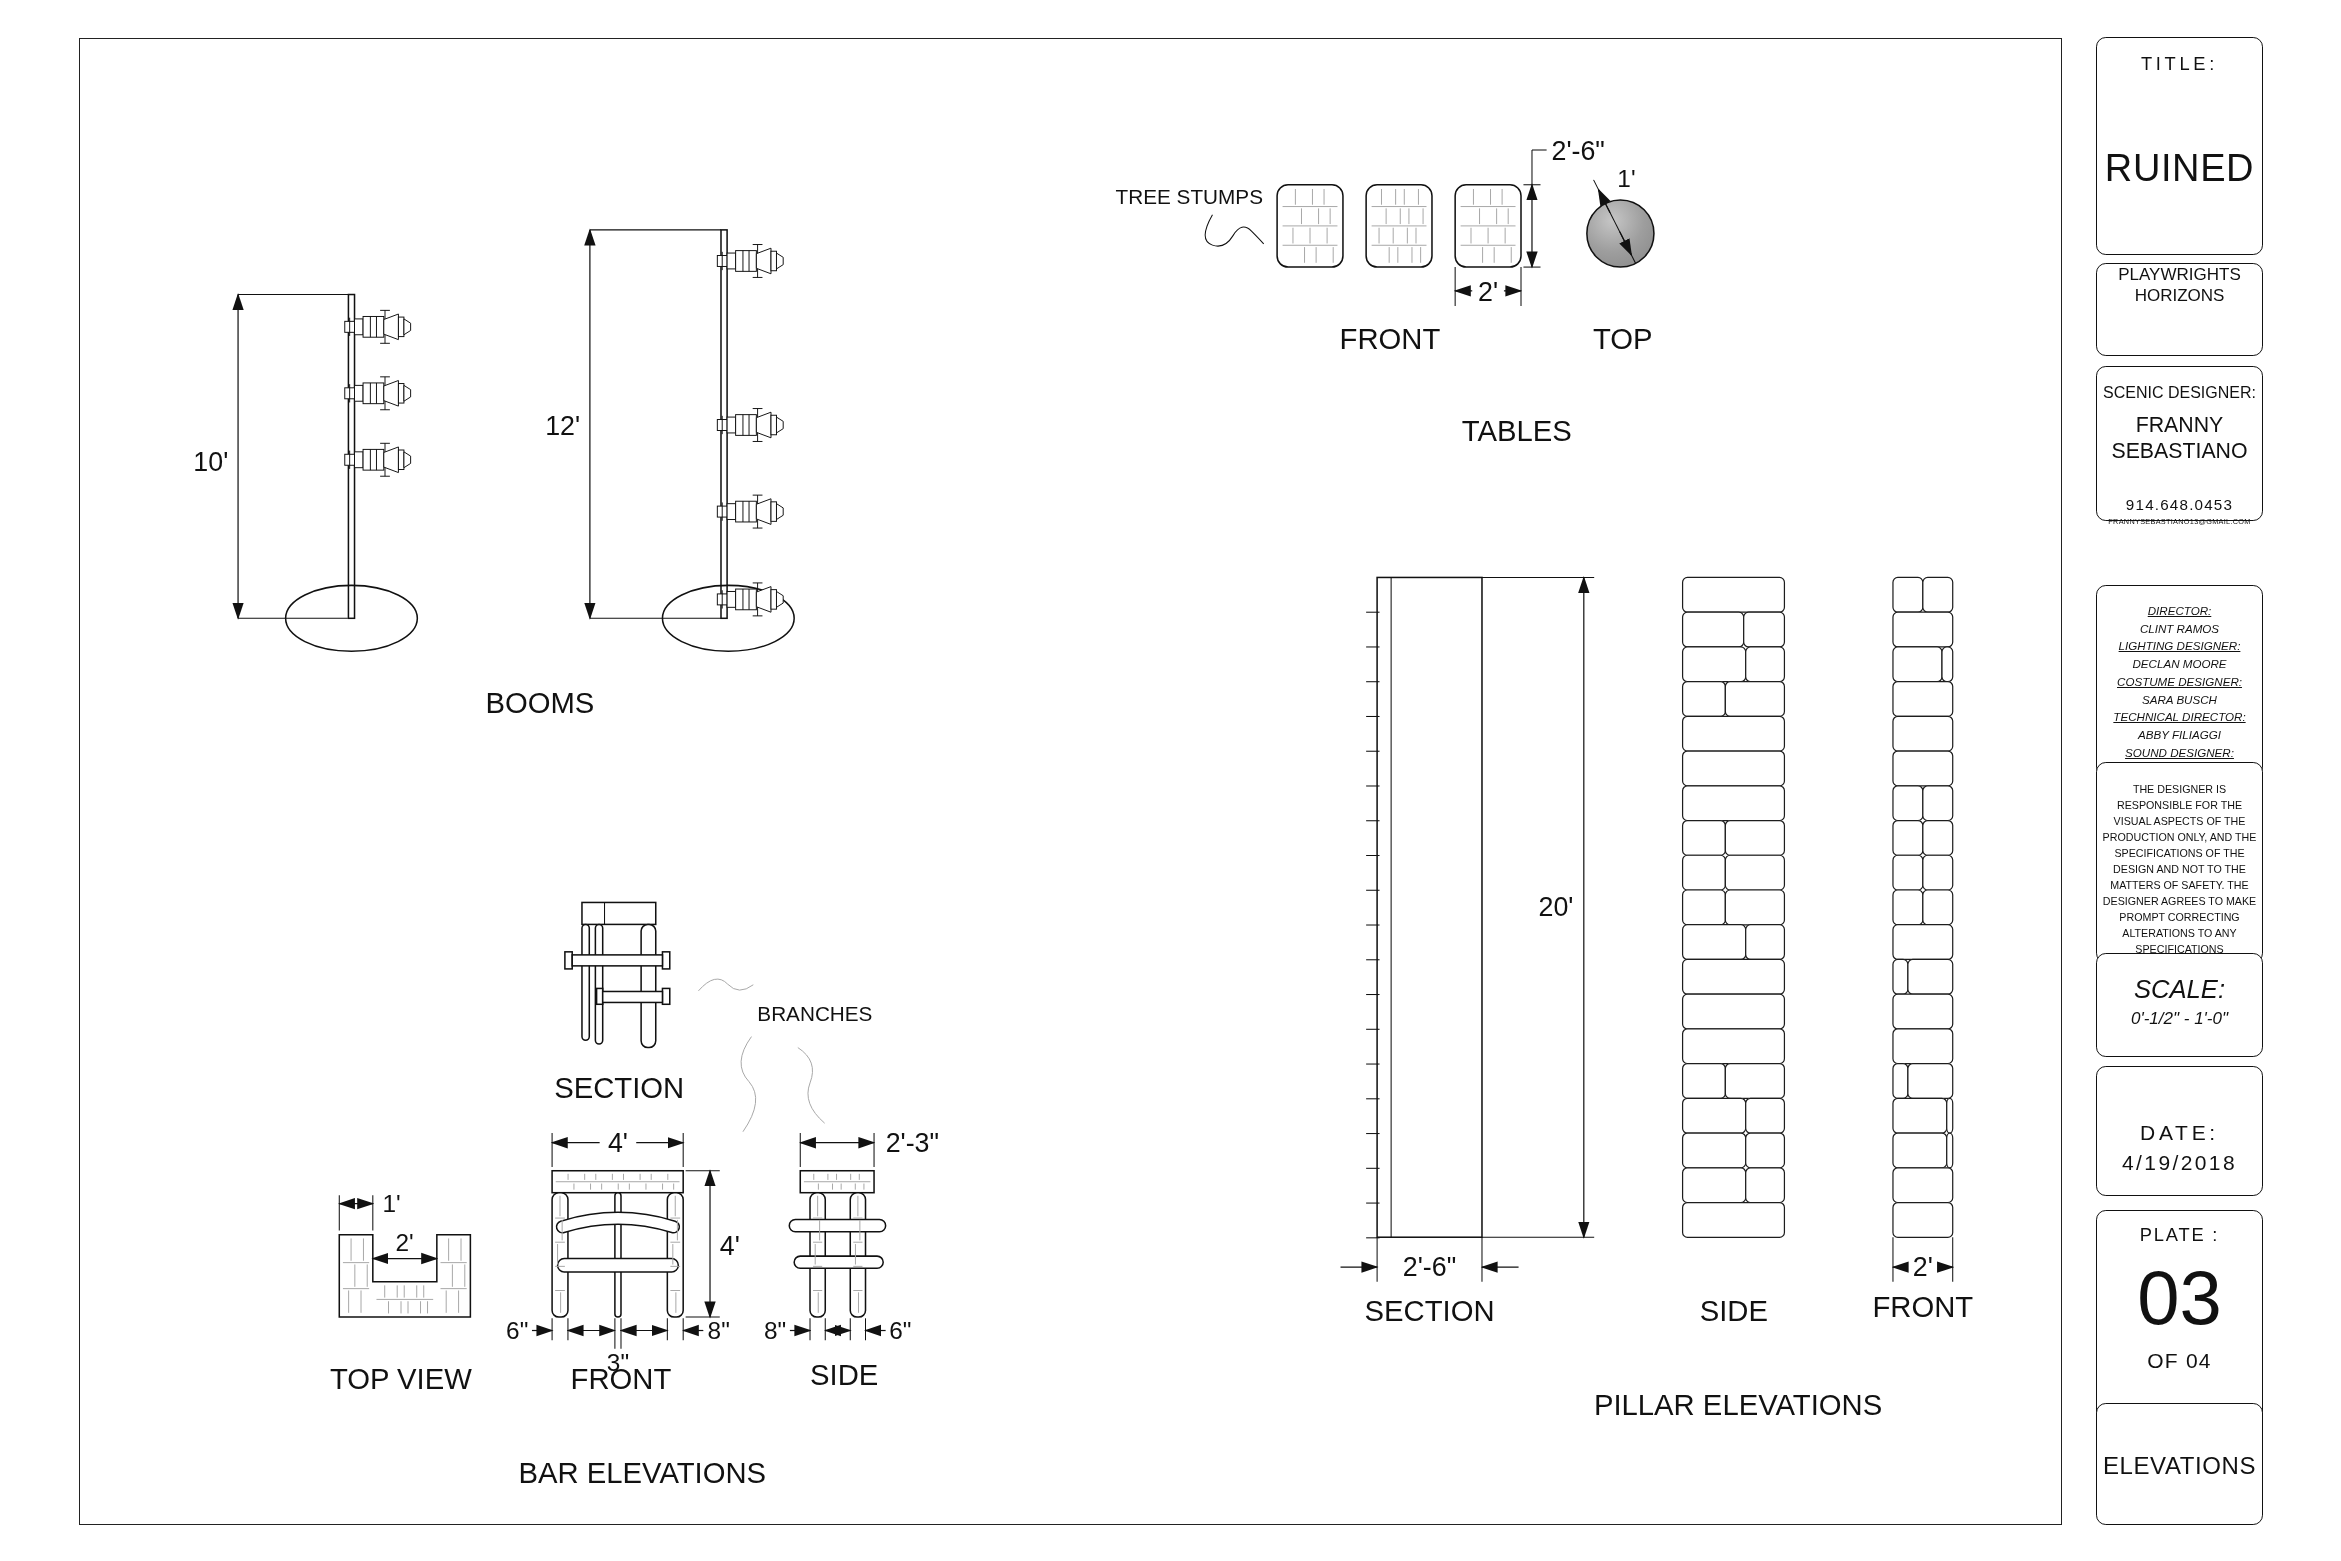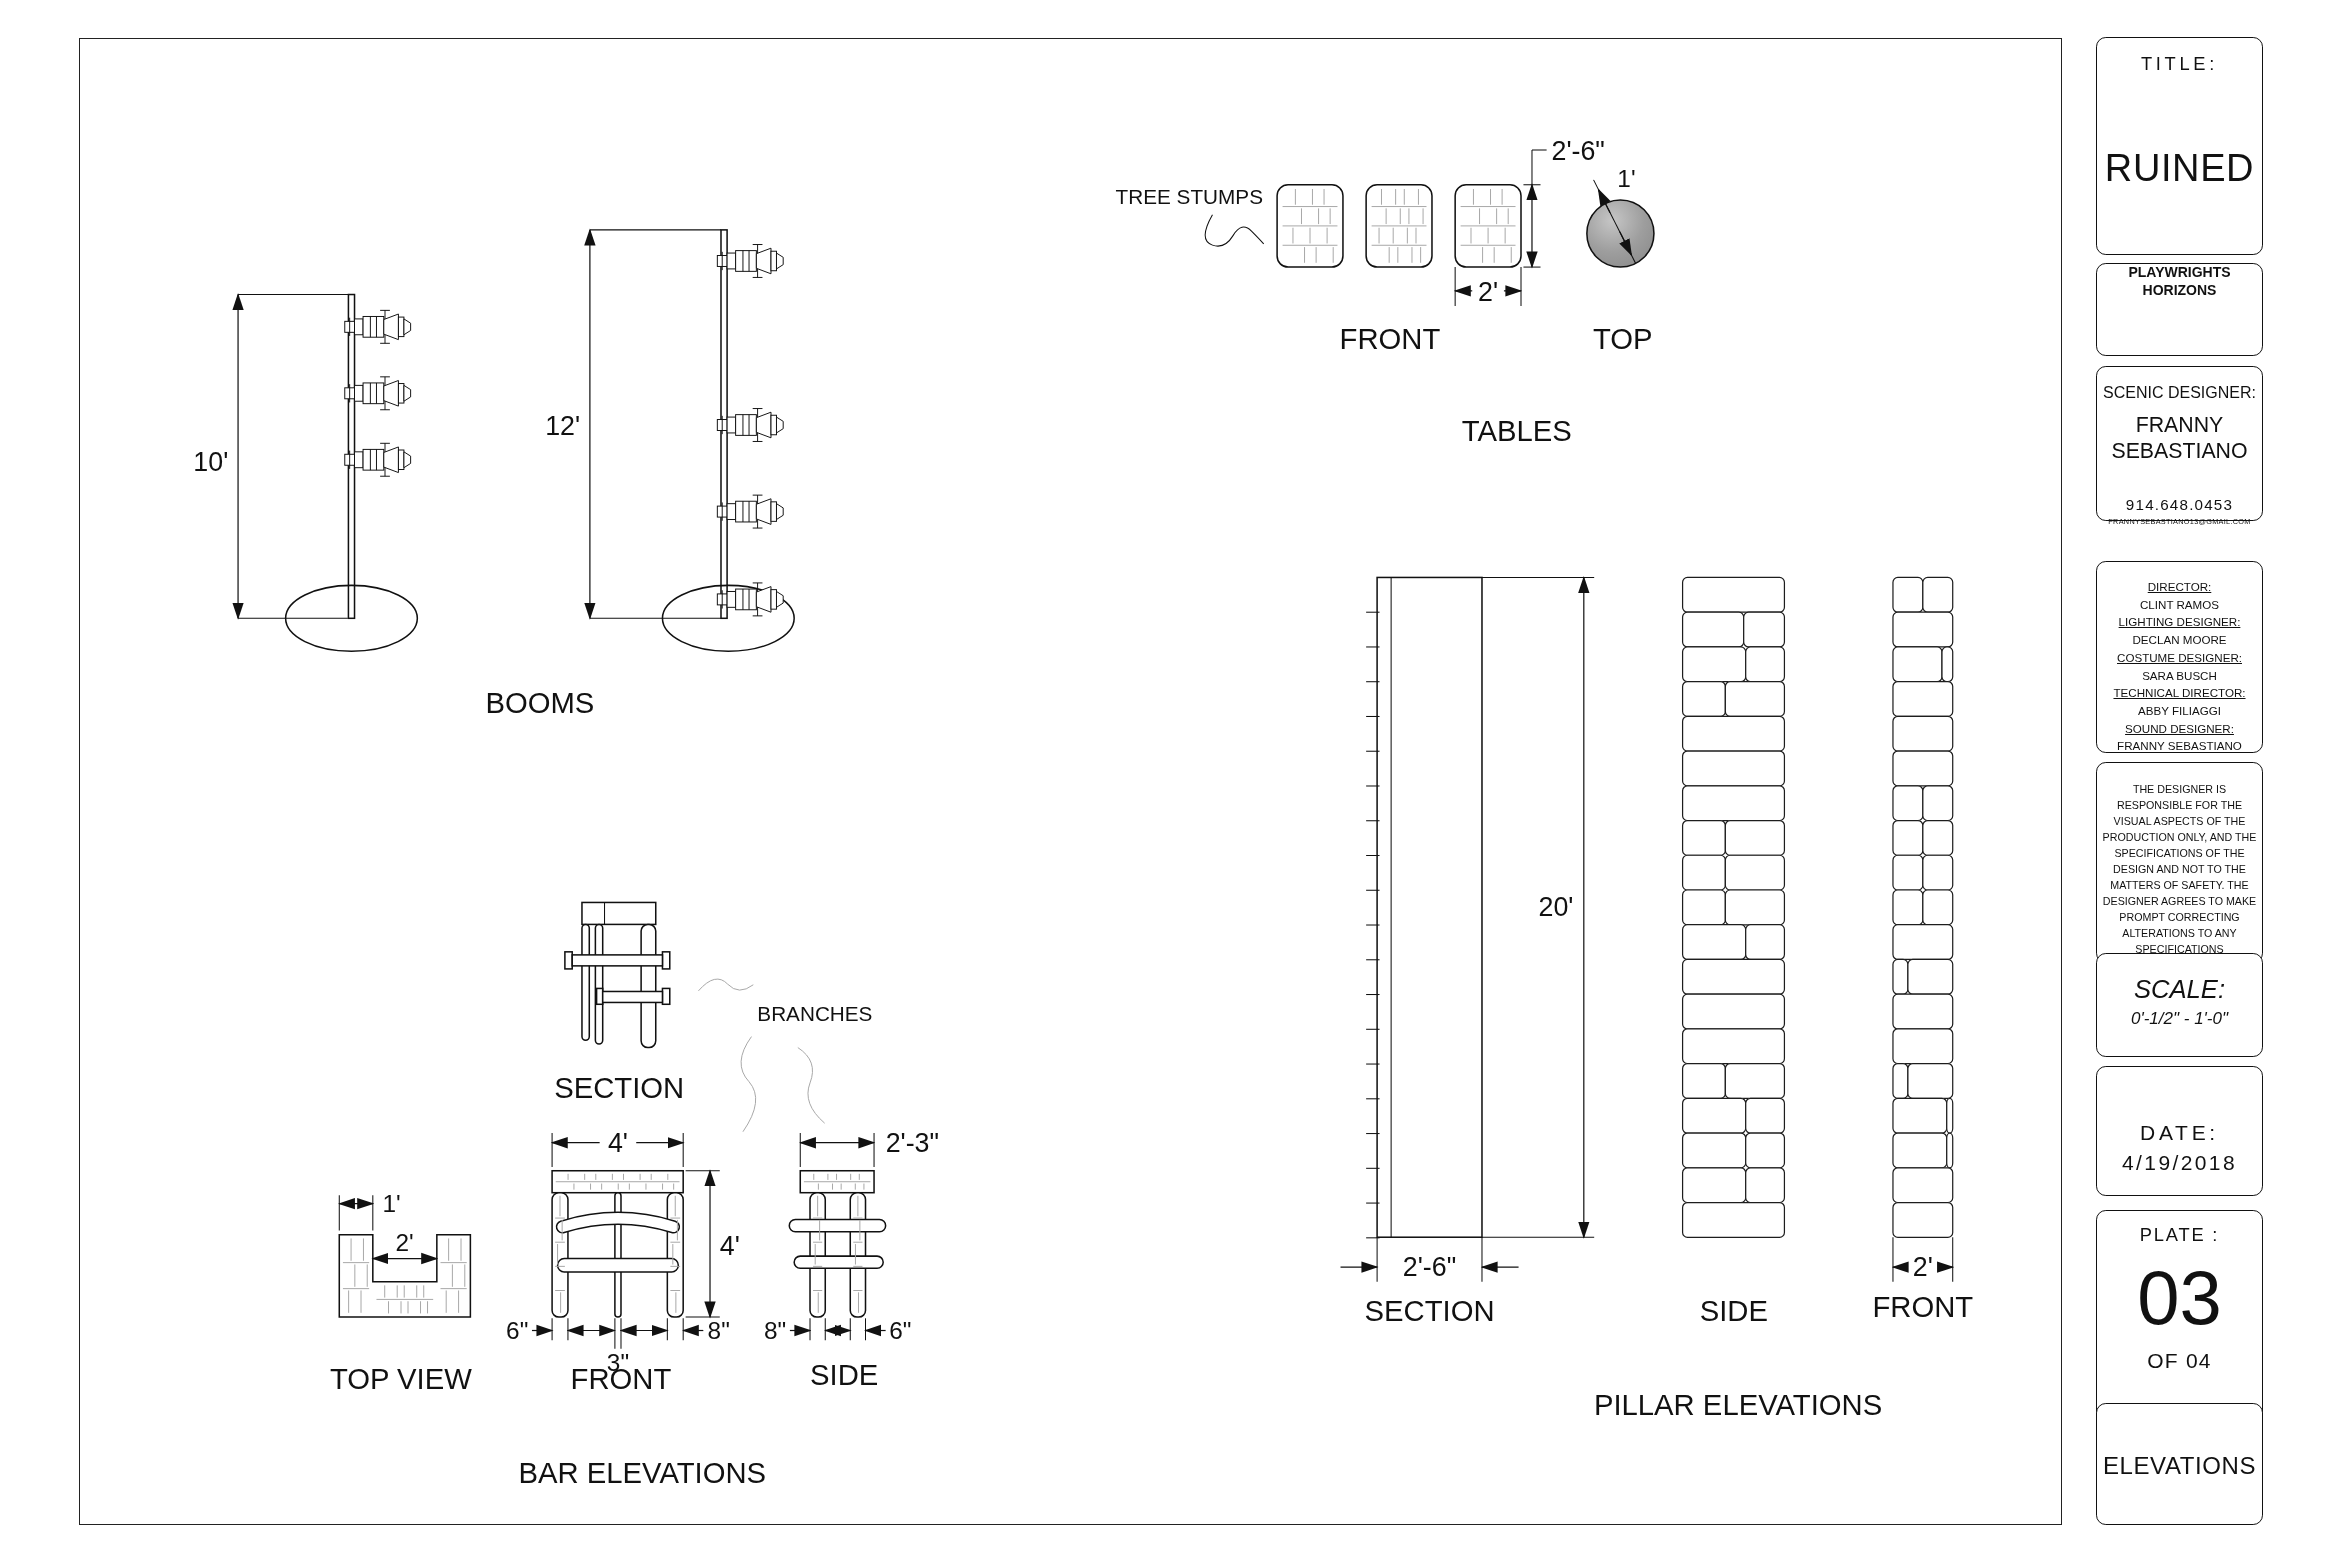--- a/index.html
+++ b/index.html
@@ -7,21 +7,21 @@
        font-family:"Liberation Sans","DejaVu Sans",sans-serif;color:#111;}
   .sheet-border{position:absolute;left:79px;top:38px;width:1983px;height:1487px;
        border:1.8px solid #222;box-sizing:border-box;}
   svg{position:absolute;left:0;top:0;}
   
   .tb{position:absolute;left:2096px;width:167px;border:1.5px solid #111;border-radius:9.8px;
       box-sizing:border-box;background:#fff;text-align:center;}
   .tb .pad{padding:0 6.1px;}
   .t-label{font-size:18.3px;letter-spacing:3.7px;margin-top:14.6px;}
   .t-title{font-size:38px;letter-spacing:0.6px;margin-top:72px;font-weight:500;}
-  .t-theater{font-size:14px;line-height:1.25;padding-top:23px;font-weight:bold;}
+  .t-theater{font-size:17px;line-height:1.25;padding-top:23px;}
   .t-sdlabel{font-size:16px;margin-top:17px;}
   .t-sdname{font-size:21.3px;line-height:1.2;margin-top:11px;}
   .t-phone{font-size:15.2px;margin-top:32px;letter-spacing:1.2px;}
   .t-email{font-size:7.3px;margin-top:3.7px;letter-spacing:0.3px;}
   .credits{padding-top:16px;font-size:11.6px;line-height:17.7px;}
   .credits .role{text-decoration:underline;}
   .t-disc{font-size:10.7px;line-height:16px;padding:18.3px 4.9px 0 4.9px;}
   .t-scale1{font-size:25.6px;margin-top:21px;}
   .t-scale2{font-size:17px;margin-top:4.9px;}
   .t-date1{font-size:21px;letter-spacing:3.7px;margin-top:54px;}
@@ -490,21 +490,21 @@
   <div class="t-theater pad">PLAYWRIGHTS HORIZONS</div>
 </div>
 
 <div class="tb" style="top:366px;height:155px;">
   <div class="t-sdlabel">SCENIC DESIGNER:</div>
   <div class="t-sdname pad">FRANNY SEBASTIANO</div>
   <div class="t-phone">914.648.0453</div>
   <div class="t-email">FRANNYSEBASTIANO13@GMAIL.COM</div>
 </div>
 
-<div class="tb" style="top:561px;height:192px;">
+<div class="tb" style="top:585px;height:192px;font-style:italic;">
   <div class="credits">
       <div class="role">DIRECTOR:</div>
       <div>CLINT RAMOS</div>
       <div class="role">LIGHTING DESIGNER:</div>
       <div>DECLAN MOORE</div>
       <div class="role">COSTUME DESIGNER:</div>
       <div>SARA BUSCH</div>
       <div class="role">TECHNICAL DIRECTOR:</div>
       <div>ABBY FILIAGGI</div>
       <div class="role">SOUND DESIGNER:</div>

